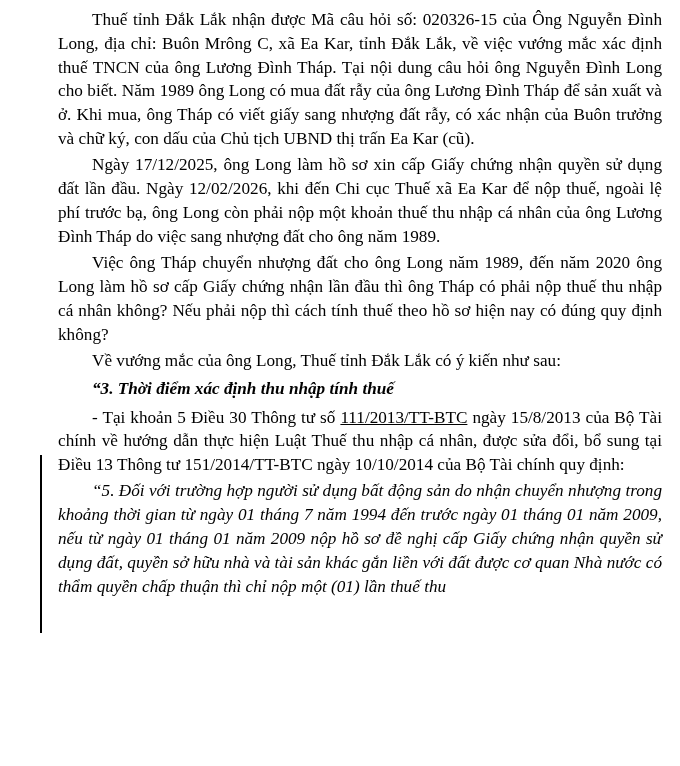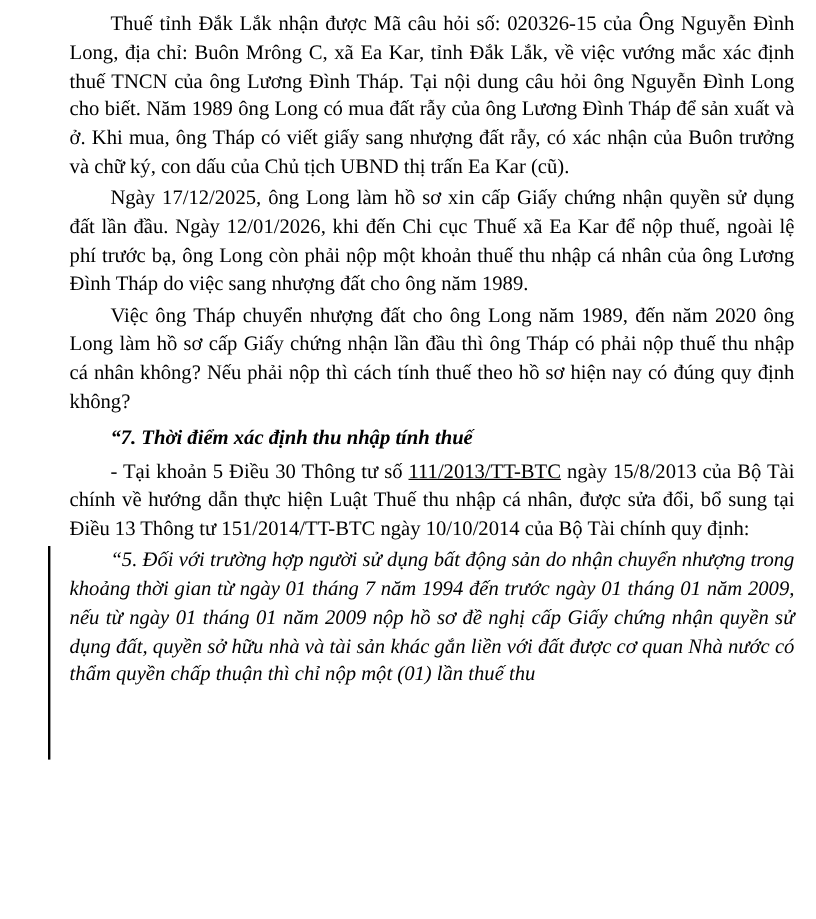--- a/index.html
+++ b/index.html
@@ -61,35 +61,36 @@
 <div class="page">
 
   <div class="sidebar-rule"></div>
 
   <div class="doc-body">
 
     <p class="indent"><span>Thuế tỉnh Đắk Lắk nhận được Mã câu hỏi số: 020326-15 của Ông Nguyễn Đình Long, địa chỉ: Buôn Mrông C, xã Ea Kar, tỉnh Đắk Lắk, về việc vướng mắc xác định thuế TNCN của ông Lương Đình Tháp. Tại nội dung câu hỏi ông Nguyễn Đình Long cho biết. Năm 1989 ông Long có mua đất rẫy của ông Lương Đình Tháp để sản xuất và ở. Khi mua, ông Tháp có viết giấy sang nhượng đất rẫy, có xác nhận của Buôn trưởng và chữ ký, con dấu của Chủ tịch UBND thị trấn Ea Kar (cũ).</span></p>
 
     <div class="gap-sm"></div>
 
-    <p class="indent"><span>Ngày 17/12/2025, ông Long làm hồ sơ xin cấp Giấy chứng nhận quyền sử dụng đất lần đầu. Ngày 12/01/2026, khi đến Chi cục Thuế xã Ea Kar để nộp thuế, ngoài lệ phí trước bạ, ông Long còn phải nộp một khoản thuế thu nhập cá nhân của ông Lương Đình Tháp do việc sang nhượng đất cho ông năm 1989.</span></p>
+    <p class="indent"><span>Ngày 17/12/2025, ông Long làm hồ sơ xin cấp Giấy chứng nhận quyền sử dụng đất lần đầu. Ngày 12/02/2026, khi đến Chi cục Thuế xã Ea Kar để nộp thuế, ngoài lệ phí trước bạ, ông Long còn phải nộp một khoản thuế thu nhập cá nhân của ông Lương Đình Tháp do việc sang nhượng đất cho ông năm 1989.</span></p>
 
     <div class="gap-sm"></div>
 
     <p class="indent"><span>Việc ông Tháp chuyển nhượng đất cho ông Long năm 1989, đến năm 2020 ông Long làm hồ sơ cấp Giấy chứng nhận lần đầu thì ông Tháp có phải nộp thuế thu nhập cá nhân không? Nếu phải nộp thì cách tính thuế theo hồ sơ hiện nay có đúng quy định không?</span></p>
 
     <div class="gap-sm"></div>
 
+    <p class="indent"><span>Về vướng mắc của ông Long, Thuế tỉnh Đắk Lắk có ý kiến như sau:</span></p>
 
     <div class="gap-sm"></div>
 
 
     <div class="gap-sm"></div>
 
-    <p class="indent bold-italic"><span>“7. Thời điểm xác định thu nhập tính thuế</span></p>
+    <p class="indent bold-italic"><span>“3. Thời điểm xác định thu nhập tính thuế</span></p>
 
     <div class="gap-sm"></div>
 
 
     <div class="gap-sm"></div>
 
     <p class="indent"><span>- Tại khoản 5 Điều 30 Thông tư số </span><span class="underline">111/2013/TT-BTC</span><span> ngày 15/8/2013 của Bộ Tài chính về hướng dẫn thực hiện Luật Thuế thu nhập cá nhân, được sửa đổi, bổ sung tại Điều 13 Thông tư 151/2014/TT-BTC ngày 10/10/2014 của Bộ Tài chính quy định:</span></p>
 
     <div class="gap-sm"></div>
 

